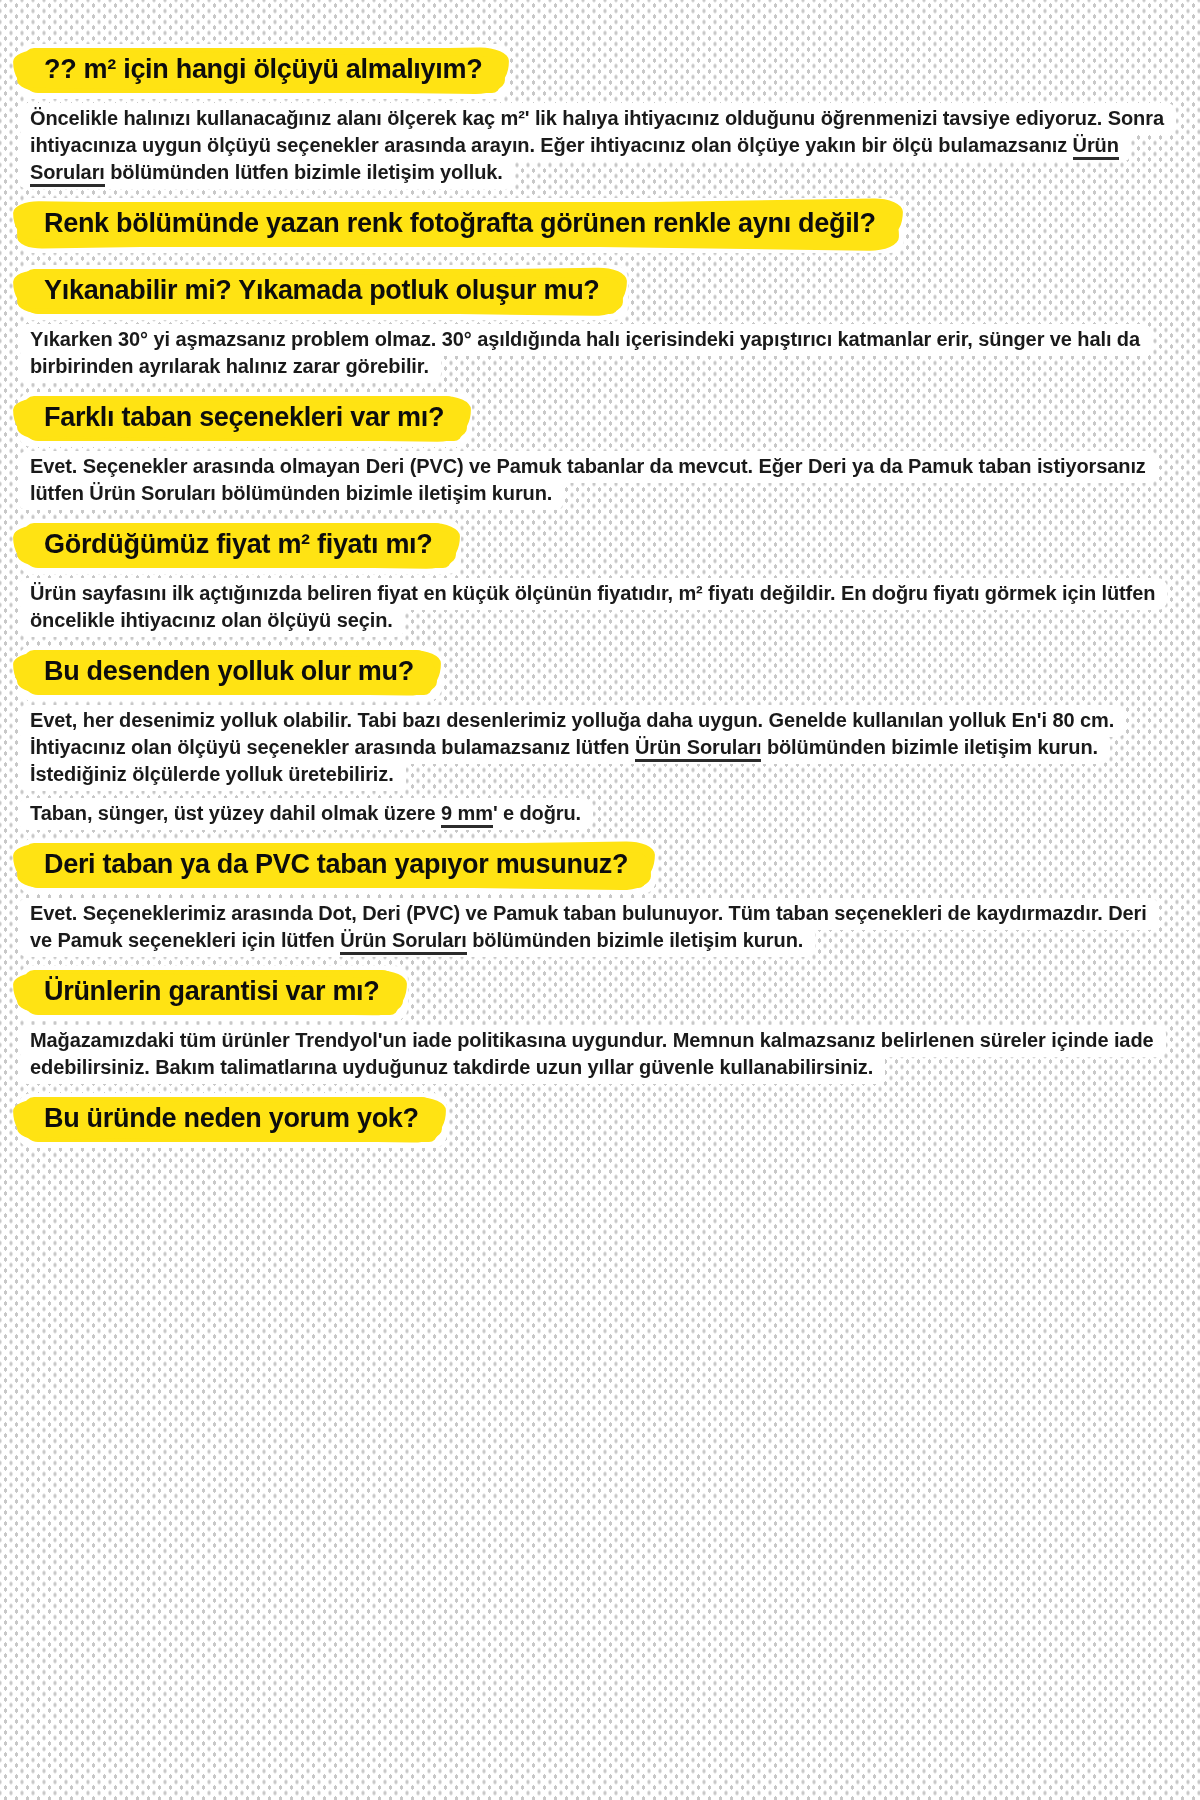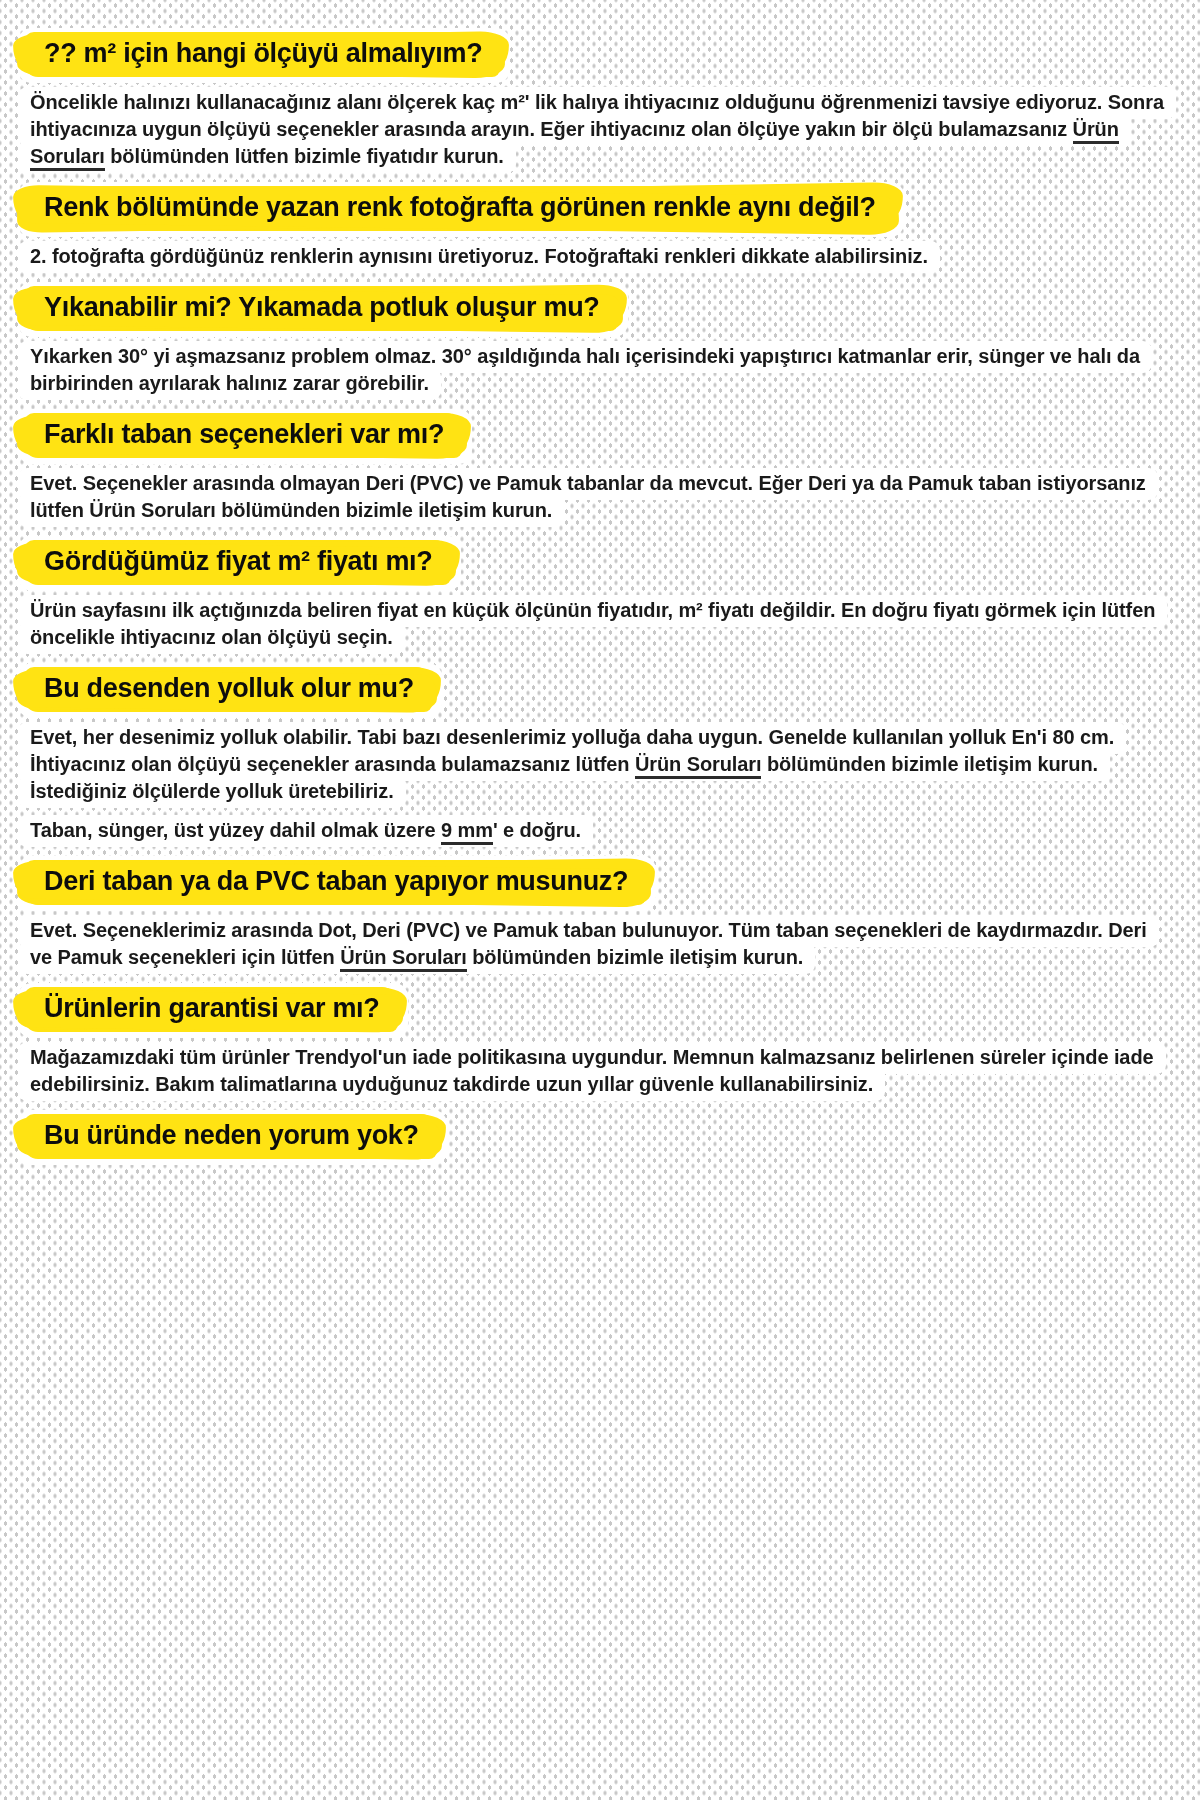--- a/index.html
+++ b/index.html
@@ -7,21 +7,22 @@
     width:1200px;height:1800px;overflow:hidden;
     font-family:"Liberation Sans",sans-serif;
     background-color:#ffffff;
     background-image:
       radial-gradient(1.7px 2.3px at 5.5px 5.5px, #c8c8c8 96%, rgba(200,200,200,0) 100%),
       radial-gradient(1.7px 2.3px at 5.5px 5.5px, #c8c8c8 96%, rgba(200,200,200,0) 100%);
     background-size:11px 11px,11px 11px;
     background-position:0 0,5.5px 5.5px;
   }
   .content{
-    padding:28px 24px 0 18px;
+    padding:20px 24px 0 18px;
+    margin-top:24px;
   }
   .section{
     margin:0 0 12px 0;
   }
   .q-row{margin:0 0 6px 0;}
   .q-halo{
     display:inline-block;
     background:#ffffff;
     border-radius:14px;
     padding:4px 10px 6px 6px;
@@ -67,26 +68,25 @@
     padding-bottom:1px;
   }
 </style>
 </head>
 <body>
 
 <div class="content">
 
   <div class="section">
     <div class="q-row"><span class="q-halo"><span class="q-mark"><span>?? m² için hangi ölçüyü almalıyım?</span></span></span></div>
-    <p class="answer"><span class="a-bg"><span>Öncelikle halınızı kullanacağınız alanı ölçerek kaç m²' lik halıya ihtiyacınız olduğunu öğrenmenizi tavsiye ediyoruz. Sonra ihtiyacınıza uygun ölçüyü seçenekler arasında arayın. Eğer ihtiyacınız olan ölçüye yakın bir ölçü bulamazsanız </span><span class="u">Ürün Soruları</span><span> bölümünden lütfen bizimle fiyatıdır kurun.</span></span></p>
+    <p class="answer"><span class="a-bg"><span>Öncelikle halınızı kullanacağınız alanı ölçerek kaç m²' lik halıya ihtiyacınız olduğunu öğrenmenizi tavsiye ediyoruz. Sonra ihtiyacınıza uygun ölçüyü seçenekler arasında arayın. Eğer ihtiyacınız olan ölçüye yakın bir ölçü bulamazsanız </span><span class="u">Ürün Soruları</span><span> bölümünden lütfen bizimle iletişim yolluk.</span></span></p>
   </div>
 
   <div class="section">
     <div class="q-row"><span class="q-halo"><span class="q-mark"><span>Renk bölümünde yazan renk fotoğrafta görünen renkle aynı değil?</span></span></span></div>
-    <p class="answer"><span class="a-bg"><span>2. fotoğrafta gördüğünüz renklerin aynısını üretiyoruz. Fotoğraftaki renkleri dikkate alabilirsiniz.</span></span></p>
   </div>
 
   <div class="section">
     <div class="q-row"><span class="q-halo"><span class="q-mark"><span>Yıkanabilir mi? Yıkamada potluk oluşur mu?</span></span></span></div>
     <p class="answer"><span class="a-bg"><span>Yıkarken 30° yi aşmazsanız problem olmaz. 30° aşıldığında halı içerisindeki yapıştırıcı katmanlar erir, sünger ve halı da birbirinden ayrılarak halınız zarar görebilir.</span></span></p>
   </div>
 
   <div class="section">
     <div class="q-row"><span class="q-halo"><span class="q-mark"><span>Farklı taban seçenekleri var mı?</span></span></span></div>
     <p class="answer"><span class="a-bg"><span>Evet. Seçenekler arasında olmayan Deri (PVC) ve Pamuk tabanlar da mevcut. Eğer Deri ya da Pamuk taban istiyorsanız lütfen Ürün Soruları bölümünden bizimle iletişim kurun.</span></span></p>

